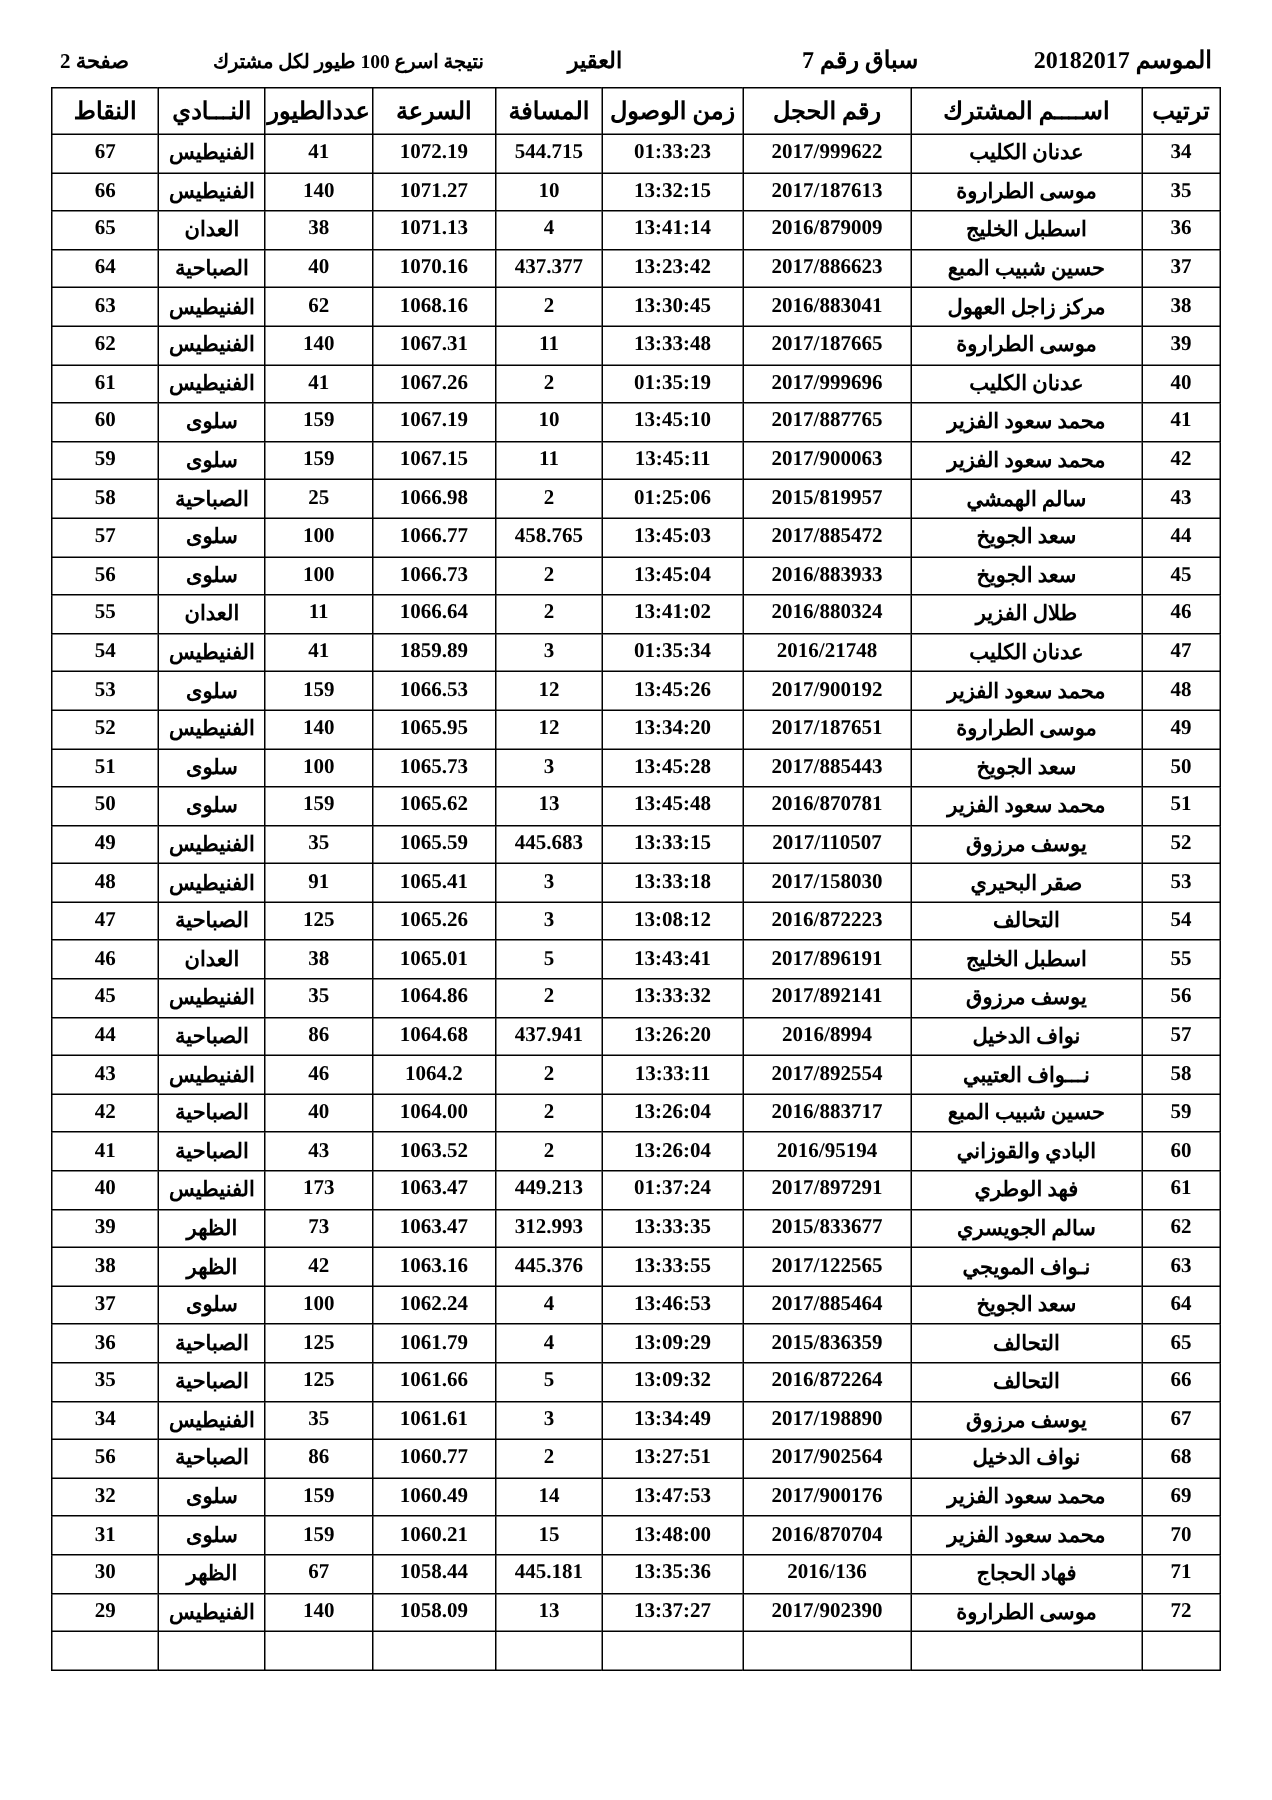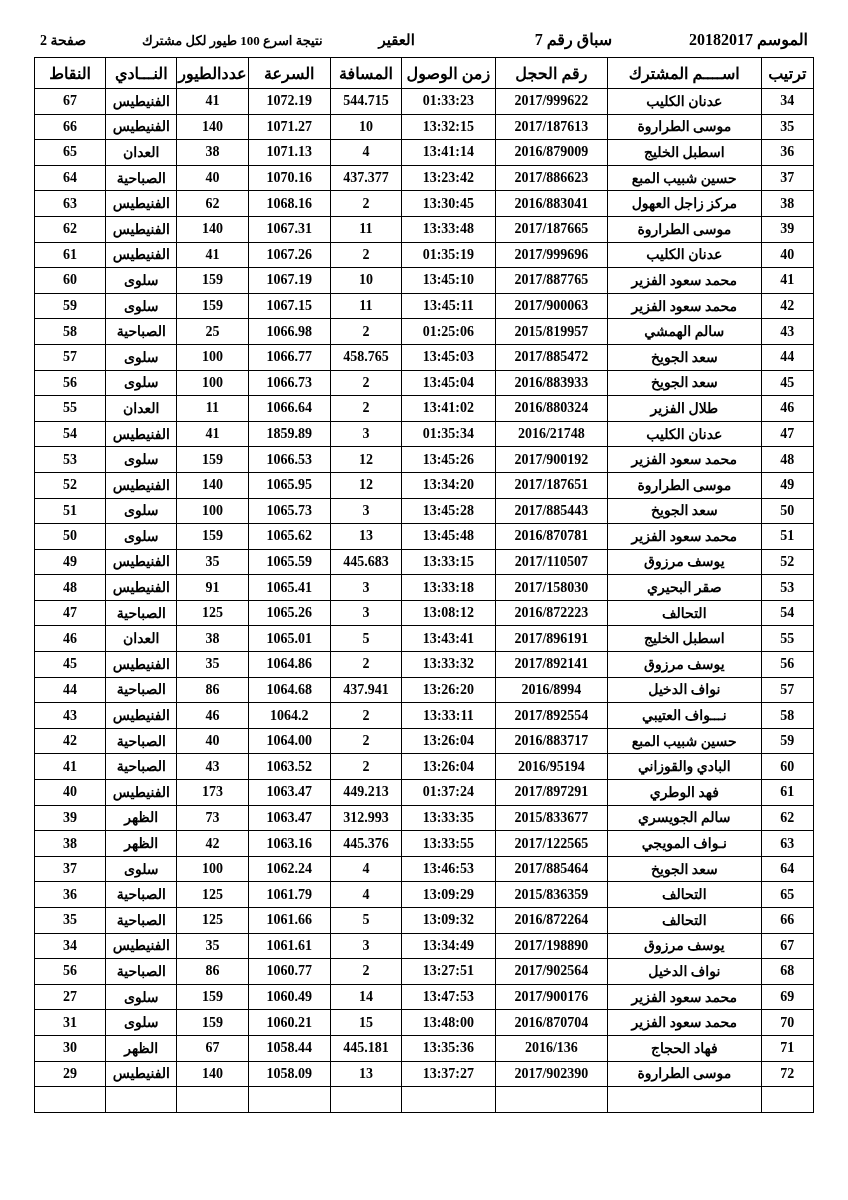--- a/index.html
+++ b/index.html
@@ -546,21 +546,21 @@
         </tr>
         <tr>
           <td class="rank">69</td>
           <td class="name">محمد سعود الفزير</td>
           <td class="ring">2017/900176</td>
           <td class="time">13:47:53</td>
           <td class="dist">14</td>
           <td class="speed">1060.49</td>
           <td class="birds">159</td>
           <td class="club">سلوى</td>
-          <td class="points">27</td>
+          <td class="points">32</td>
         </tr>
         <tr>
           <td class="rank">70</td>
           <td class="name">محمد سعود الفزير</td>
           <td class="ring">2016/870704</td>
           <td class="time">13:48:00</td>
           <td class="dist">15</td>
           <td class="speed">1060.21</td>
           <td class="birds">159</td>
           <td class="club">سلوى</td>

